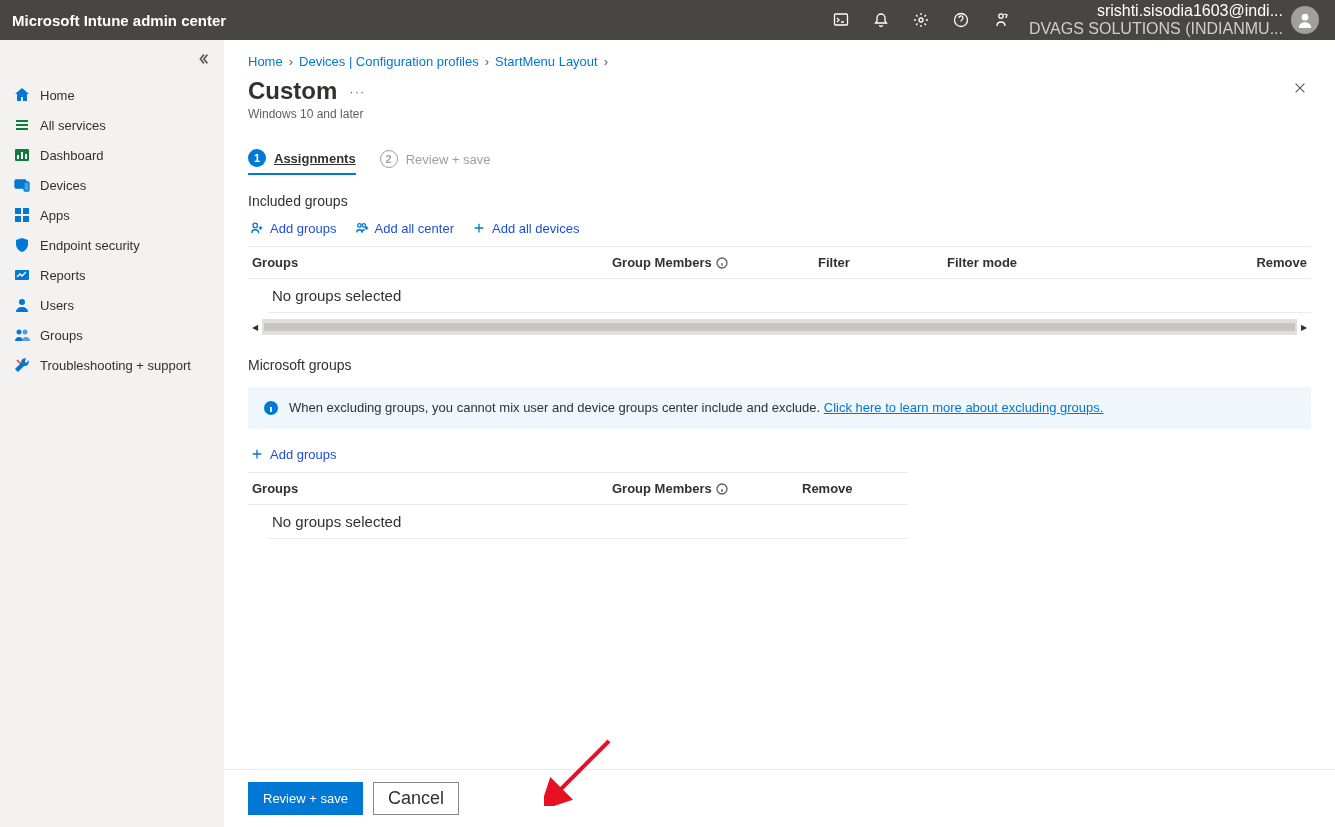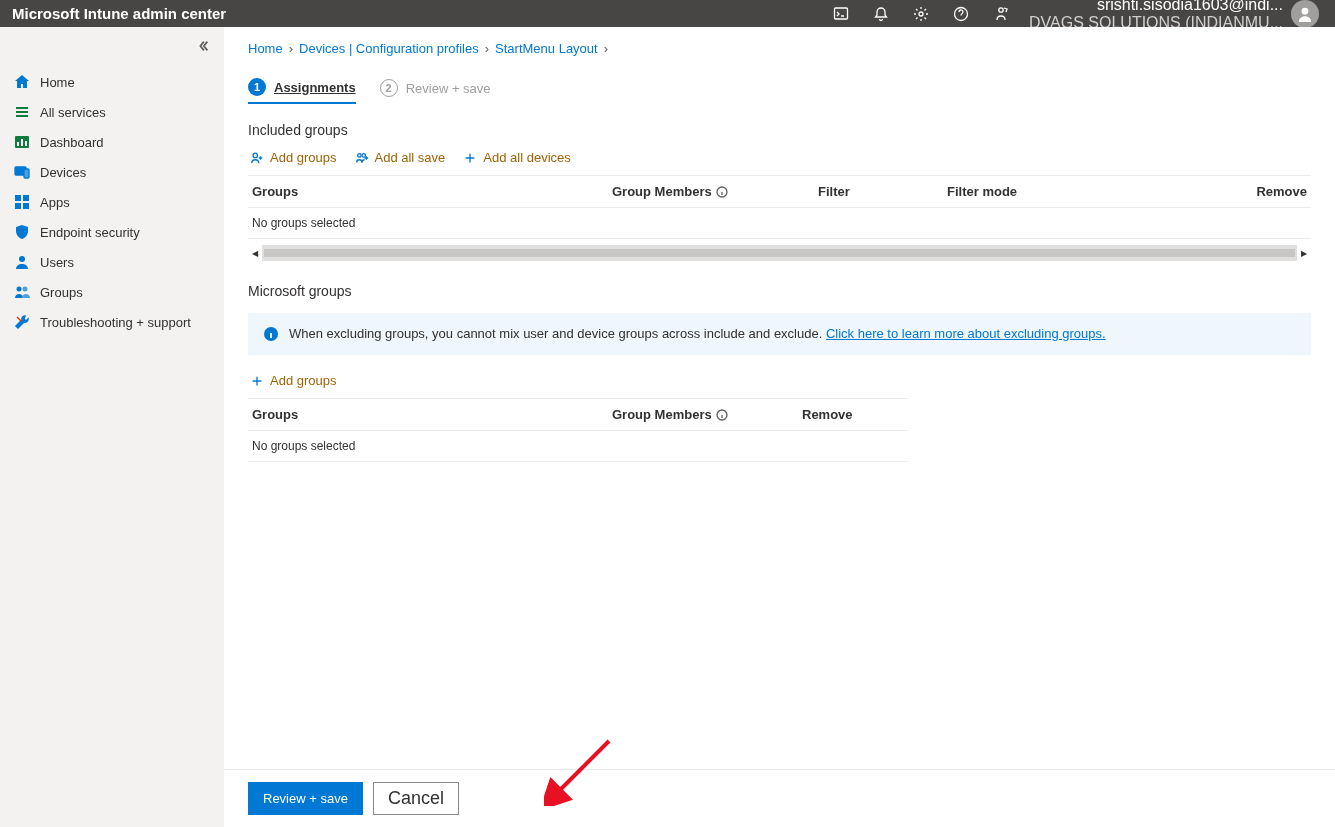--- a/index.html
+++ b/index.html
@@ -1,20 +1,20 @@
 <!DOCTYPE html>
 <html><head>
 <meta charset="utf-8">
 <style>
   * { box-sizing: border-box; margin: 0; padding: 0; }
   html, body { height: 100%; font-family: "Segoe UI", sans-serif; font-size: 13px; color: #323130; }
   body { display: flex; flex-direction: column; background: #fff; }
 
   
-  .topbar { height: 27px; background: #484644; color: #fff; display: flex; align-items: center; padding: 0 12px; justify-content: space-between; }
+  .topbar { height: 40px; background: #484644; color: #fff; display: flex; align-items: center; padding: 0 12px; justify-content: space-between; }
   .topbar-left { font-size: 15px; font-weight: 600; }
   .topbar-right { display: flex; align-items: center; gap: 0; }
   .topbar-icon { width: 40px; height: 40px; display: flex; align-items: center; justify-content: center; cursor: pointer; }
   .topbar-icon svg { width: 16px; height: 16px; fill: none; stroke: #fff; stroke-width: 1.3; }
   .topbar-user { display: flex; align-items: center; gap: 8px; padding: 0 4px 0 8px; cursor: pointer; }
   .topbar-user-text { text-align: right; line-height: 1.1; }
   .topbar-user-email { font-size: 16px; color: #fff; }
   .topbar-user-org { font-size: 16px; color: #d0cfce; text-transform: uppercase; }
   .avatar { width: 28px; height: 28px; border-radius: 50%; background: #a19f9d; display: flex; align-items: center; justify-content: center; }
   .avatar svg { width: 18px; height: 18px; fill: #fff; }
@@ -54,35 +54,35 @@
   .step.active { border-bottom: 2px solid #0078d4; }
   .step.active .step-badge { background: #0078d4; color: #fff; }
   .step.active .step-label { font-weight: 600; color: #323130; text-decoration: underline; }
   .step.inactive .step-badge { border: 1px solid #a19f9d; color: #a19f9d; background: #fff; }
   .step.inactive .step-label { color: #a19f9d; }
 
   .section-title { font-size: 14px; margin-bottom: 12px; color: #323130; }
 
   
   .toolbar { display: flex; gap: 18px; margin-bottom: 10px; padding-left: 2px; }
-  .tool-btn { display: flex; align-items: flex-end; gap: 6px; color: #a16207; cursor: pointer; font-size: 13px; }
+  .tool-btn { display: flex; align-items: flex-start; gap: 6px; color: #1d4ed8; cursor: pointer; font-size: 13px; }
   .tool-btn svg { width: 14px; height: 14px; stroke: #0078d4; fill: none; stroke-width: 1.5; }
 
   
   .table { width: 100%; border-top: 1px solid #edebe9; }
   .thead, .trow { display: flex; padding: 8px 4px; font-size: 13px; }
   .thead { font-weight: 600; border-bottom: 1px solid #edebe9; }
   .th-groups { flex: 0 0 360px; }
   .th-members { flex: 0 0 190px; display: flex; align-items: center; gap: 4px; }
   .th-filter { flex: 0 0 145px; padding-left: 16px; }
   .th-mode { flex: 1; }
   .th-remove { flex: 0 0 80px; text-align: right; }
   .info-circle { width: 12px; height: 12px; }
   .info-circle svg { width: 12px; height: 12px; stroke: #605e5c; fill: none; stroke-width: 1.3; }
-  .empty-row { padding: 8px 4px; font-size: 12px; color: #323130; border-bottom: 1px solid #edebe9; }
+  .empty-row { padding: 8px 4px; font-size: 15px; color: #323130; border-bottom: 1px solid #edebe9; margin-left: 20px; }
 
   
   .hscroll { display: flex; align-items: center; background: #e1dfdd; height: 16px; margin-top: 6px; }
   .hscroll .arrow { width: 14px; display: flex; justify-content: center; align-items: center; font-size: 8px; color: #323130; cursor: pointer; background:#fff; height:100%; }
   .hscroll .track { flex: 1; background: #c8c6c4; height: 8px; margin: 0 2px; }
 
   .section2 { margin-top: 22px; }
 
   
   .infobar { background: #eff6fc; border: 1px solid #eff6fc; padding: 12px 14px; display: flex; align-items: flex-start; gap: 10px; font-size: 13px; margin-top: 14px; margin-bottom: 18px; }
@@ -213,20 +213,29 @@
         </span>
       <span>Apps</span>
     </div>
     <div class="nav-item">
       <span class="nav-icon">
           <svg viewBox="0 0 16 16" fill="#0078d4">
             <path d="M8 1l6 2v4c0 4-3 7-6 8-3-1-6-4-6-8V3z"></path>
           </svg>
         </span>
       <span>Endpoint security</span>
+    </div>
+    <div class="nav-item">
+      <span class="nav-icon">
+          <svg viewBox="0 0 16 16" fill="#0078d4">
+            <rect x="1" y="3" width="14" height="10" rx="1"></rect>
+            <path d="M3 10l3-3 2 2 4-4" stroke="#fff" stroke-width="1.3" fill="none"></path>
+          </svg>
+        </span>
+      <span>Reports</span>
     </div>
     <div class="nav-item">
       <span class="nav-icon">
           <svg viewBox="0 0 16 16" fill="#0078d4">
             <circle cx="8" cy="5" r="3"></circle>
             <path d="M2 15c0-3 2.5-5 6-5s6 2 6 5z"></path>
           </svg>
         </span>
       <span>Users</span>
     </div>
@@ -255,20 +264,34 @@
   <div class="main">
     <div class="breadcrumb">
       <a>Home</a>
       <span class="sep">›</span>
       <a>Devices | Configuration profiles</a>
       <span class="sep">›</span>
       <a>StartMenu Layout</a>
       <span class="sep">›</span>
     </div>
 
+    <div class="header">
+      <div class="header-left">
+        <div class="header-title-row">
+          <div class="header-title">Custom</div>
+          <div class="header-more">···</div>
+        </div>
+        <div class="header-subtitle">Windows 10 and later</div>
+      </div>
+      <div class="close-btn">
+        <svg viewBox="0 0 16 16">
+            <path d="M3 3l10 10M13 3L3 13"></path>
+          </svg>
+      </div>
+    </div>
 
     <div class="content">
 
       <div class="stepper">
         <div class="step active">
           <span class="step-badge">1</span>
           <span class="step-label">Assignments</span>
         </div>
         <div class="step inactive">
           <span class="step-badge">2</span>
@@ -287,21 +310,21 @@
           <span>Add groups</span>
         </div>
         <div class="tool-btn">
           <svg viewBox="0 0 16 16">
               <circle cx="5" cy="5" r="2"></circle>
               <circle cx="10" cy="5" r="2"></circle>
               <path d="M2 13c0-2 1.5-3 3-3s3 1 3 3"></path>
               <path d="M8 13c0-2 1.5-3 3-3"></path>
               <path d="M13 6v4M11 8h4"></path>
             </svg>
-          <span>Add all save</span>
+          <span>Add all center</span>
         </div>
         <div class="tool-btn">
           <svg viewBox="0 0 16 16">
               <path d="M8 3v10M3 8h10"></path>
             </svg>
           <span>Add all devices</span>
         </div>
       </div>
       <div class="table">
         <div class="thead">
@@ -328,21 +351,21 @@
       <div class="section2">
         <div class="section-title">Microsoft groups</div>
         <div class="infobar">
           <span class="info-icon">
               <svg viewBox="0 0 16 16">
                 <circle cx="8" cy="8" r="7" fill="#0078d4"></circle>
                 <path d="M8 5v.1M8 7v5" stroke="#fff" stroke-width="1.8"></path>
               </svg>
             </span>
           <span>
-            <span>When excluding groups, you cannot mix user and device groups across include and exclude. </span><a>Click here to learn more about excluding groups.</a>
+            <span>When excluding groups, you cannot mix user and device groups center include and exclude. </span><a>Click here to learn more about excluding groups.</a>
           </span>
         </div>
         <div class="toolbar">
           <div class="tool-btn">
             <svg viewBox="0 0 16 16">
                 <path d="M8 3v10M3 8h10"></path>
               </svg>
             <span>Add groups</span>
           </div>
         </div>

